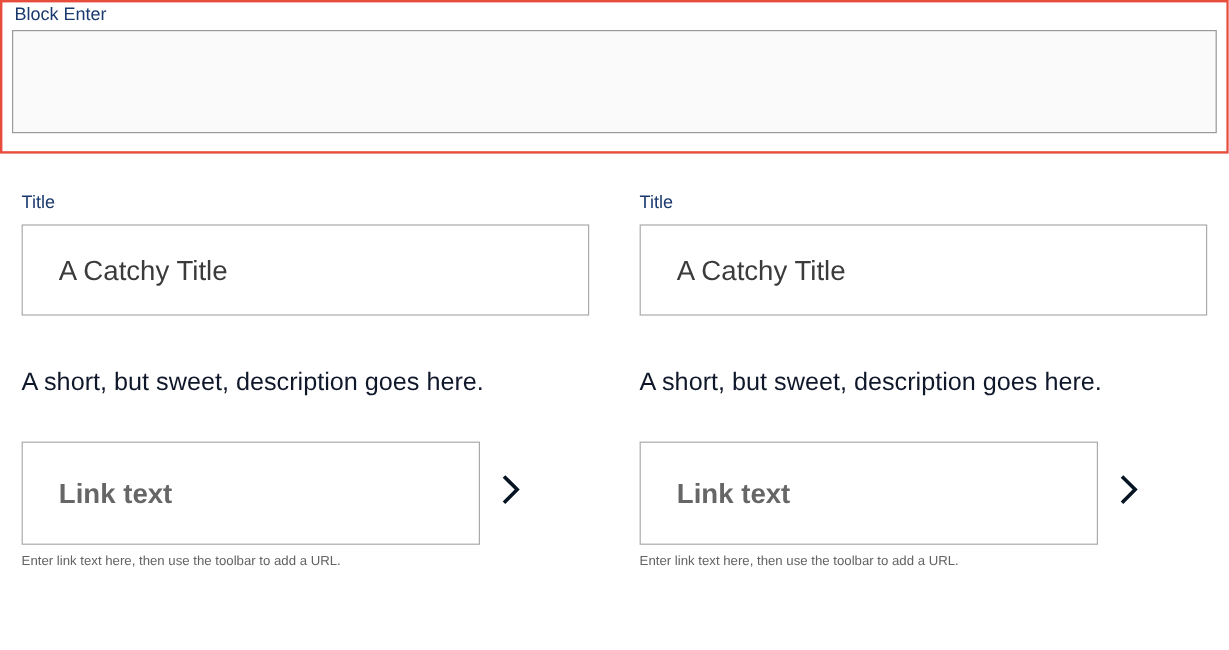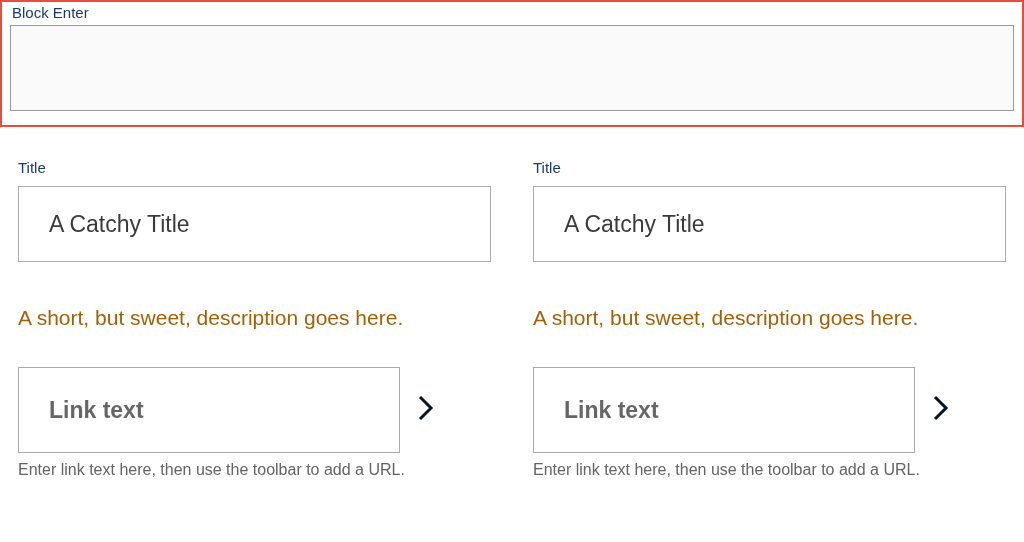--- a/index.html
+++ b/index.html
@@ -60,21 +60,21 @@
       color: #0369a1;
       padding: 0 30px;
       font-family: inherit;
       background: #fff;
     }
     .title-input::placeholder {
       color: #3b3b3b;
     }
     .description {
       font-size: 21px;
-      color: #a16207;
+      color: #0f172a;
       margin-top: 42px;
       margin-bottom: 36px;
       line-height: 1.3;
     }
     .link-row {
       display: flex;
       align-items: center;
       gap: 18px;
     }
     .link-input {
@@ -93,21 +93,21 @@
       color: #666;
       font-weight: 600;
     }
     .chevron {
       font-size: 30px;
       font-weight: 400;
       color: #061424;
       line-height: 1;
     }
     .help-text {
-      font-size: 16px;
+      font-size: 11px;
       color: #636363;
       margin-top: 8px;
     }
   </style>
 </head>
 <body>
 
 <div class="container">
 
   <div class="block-title-section">

